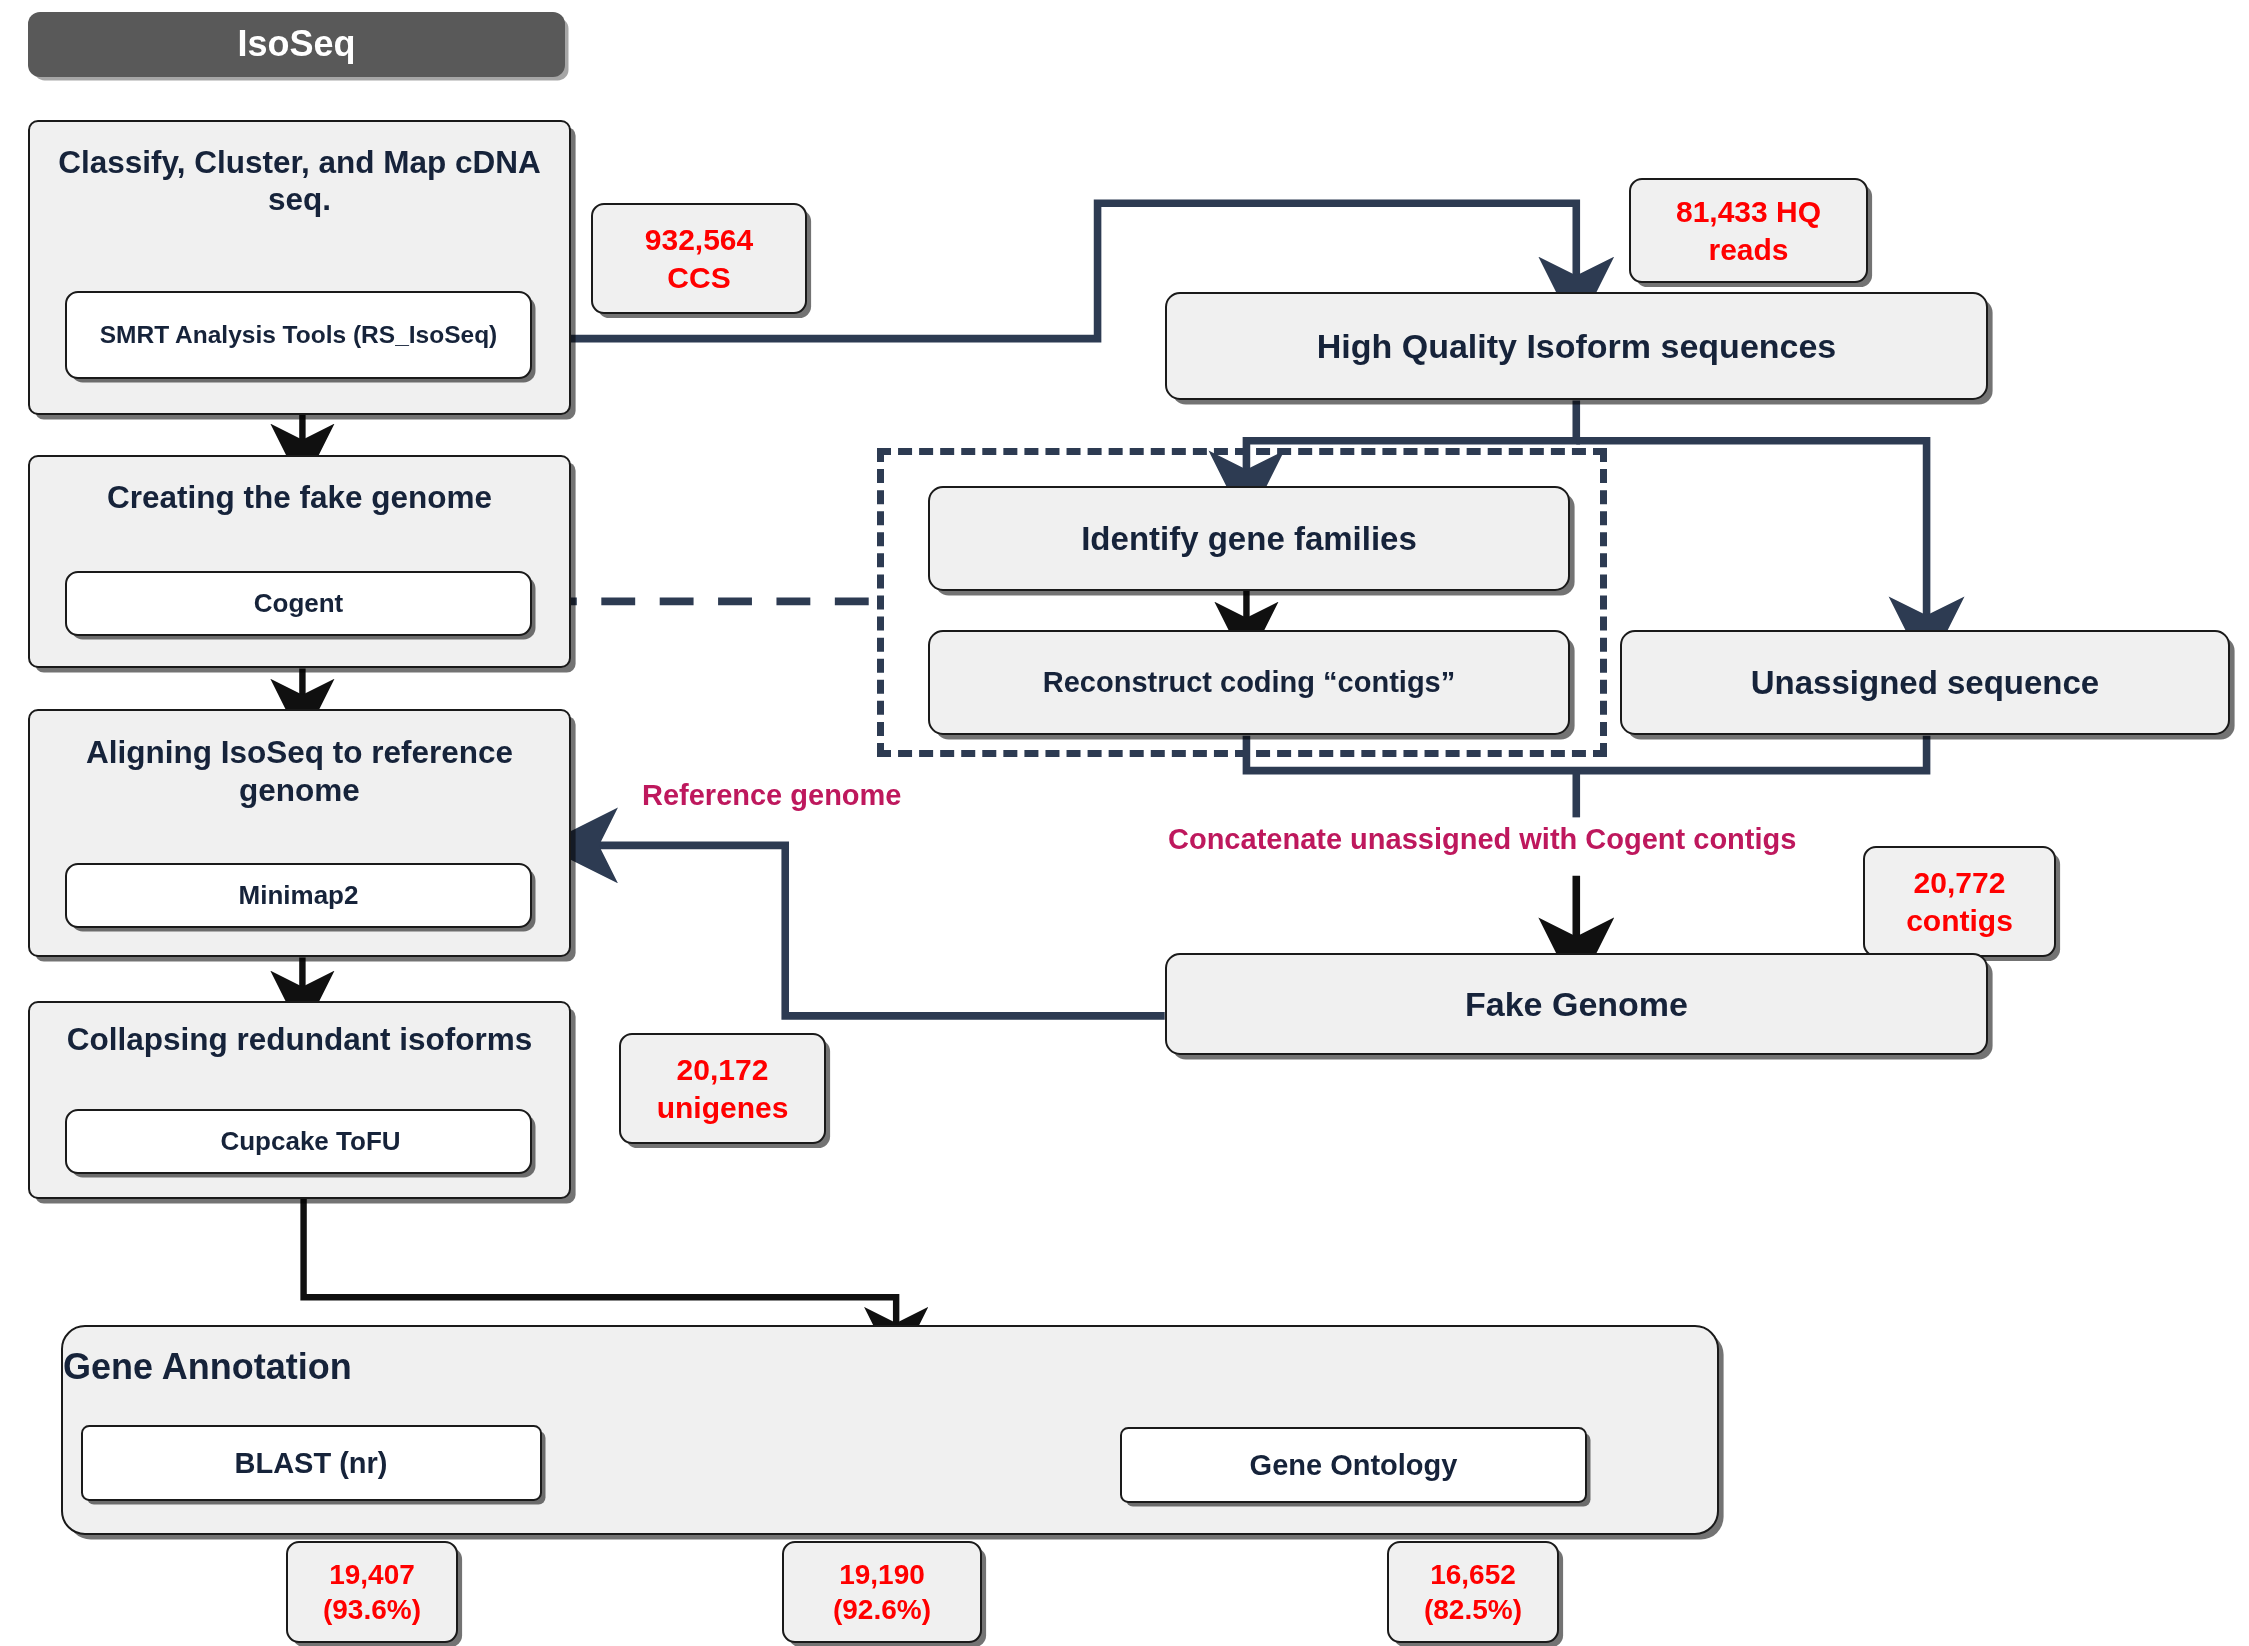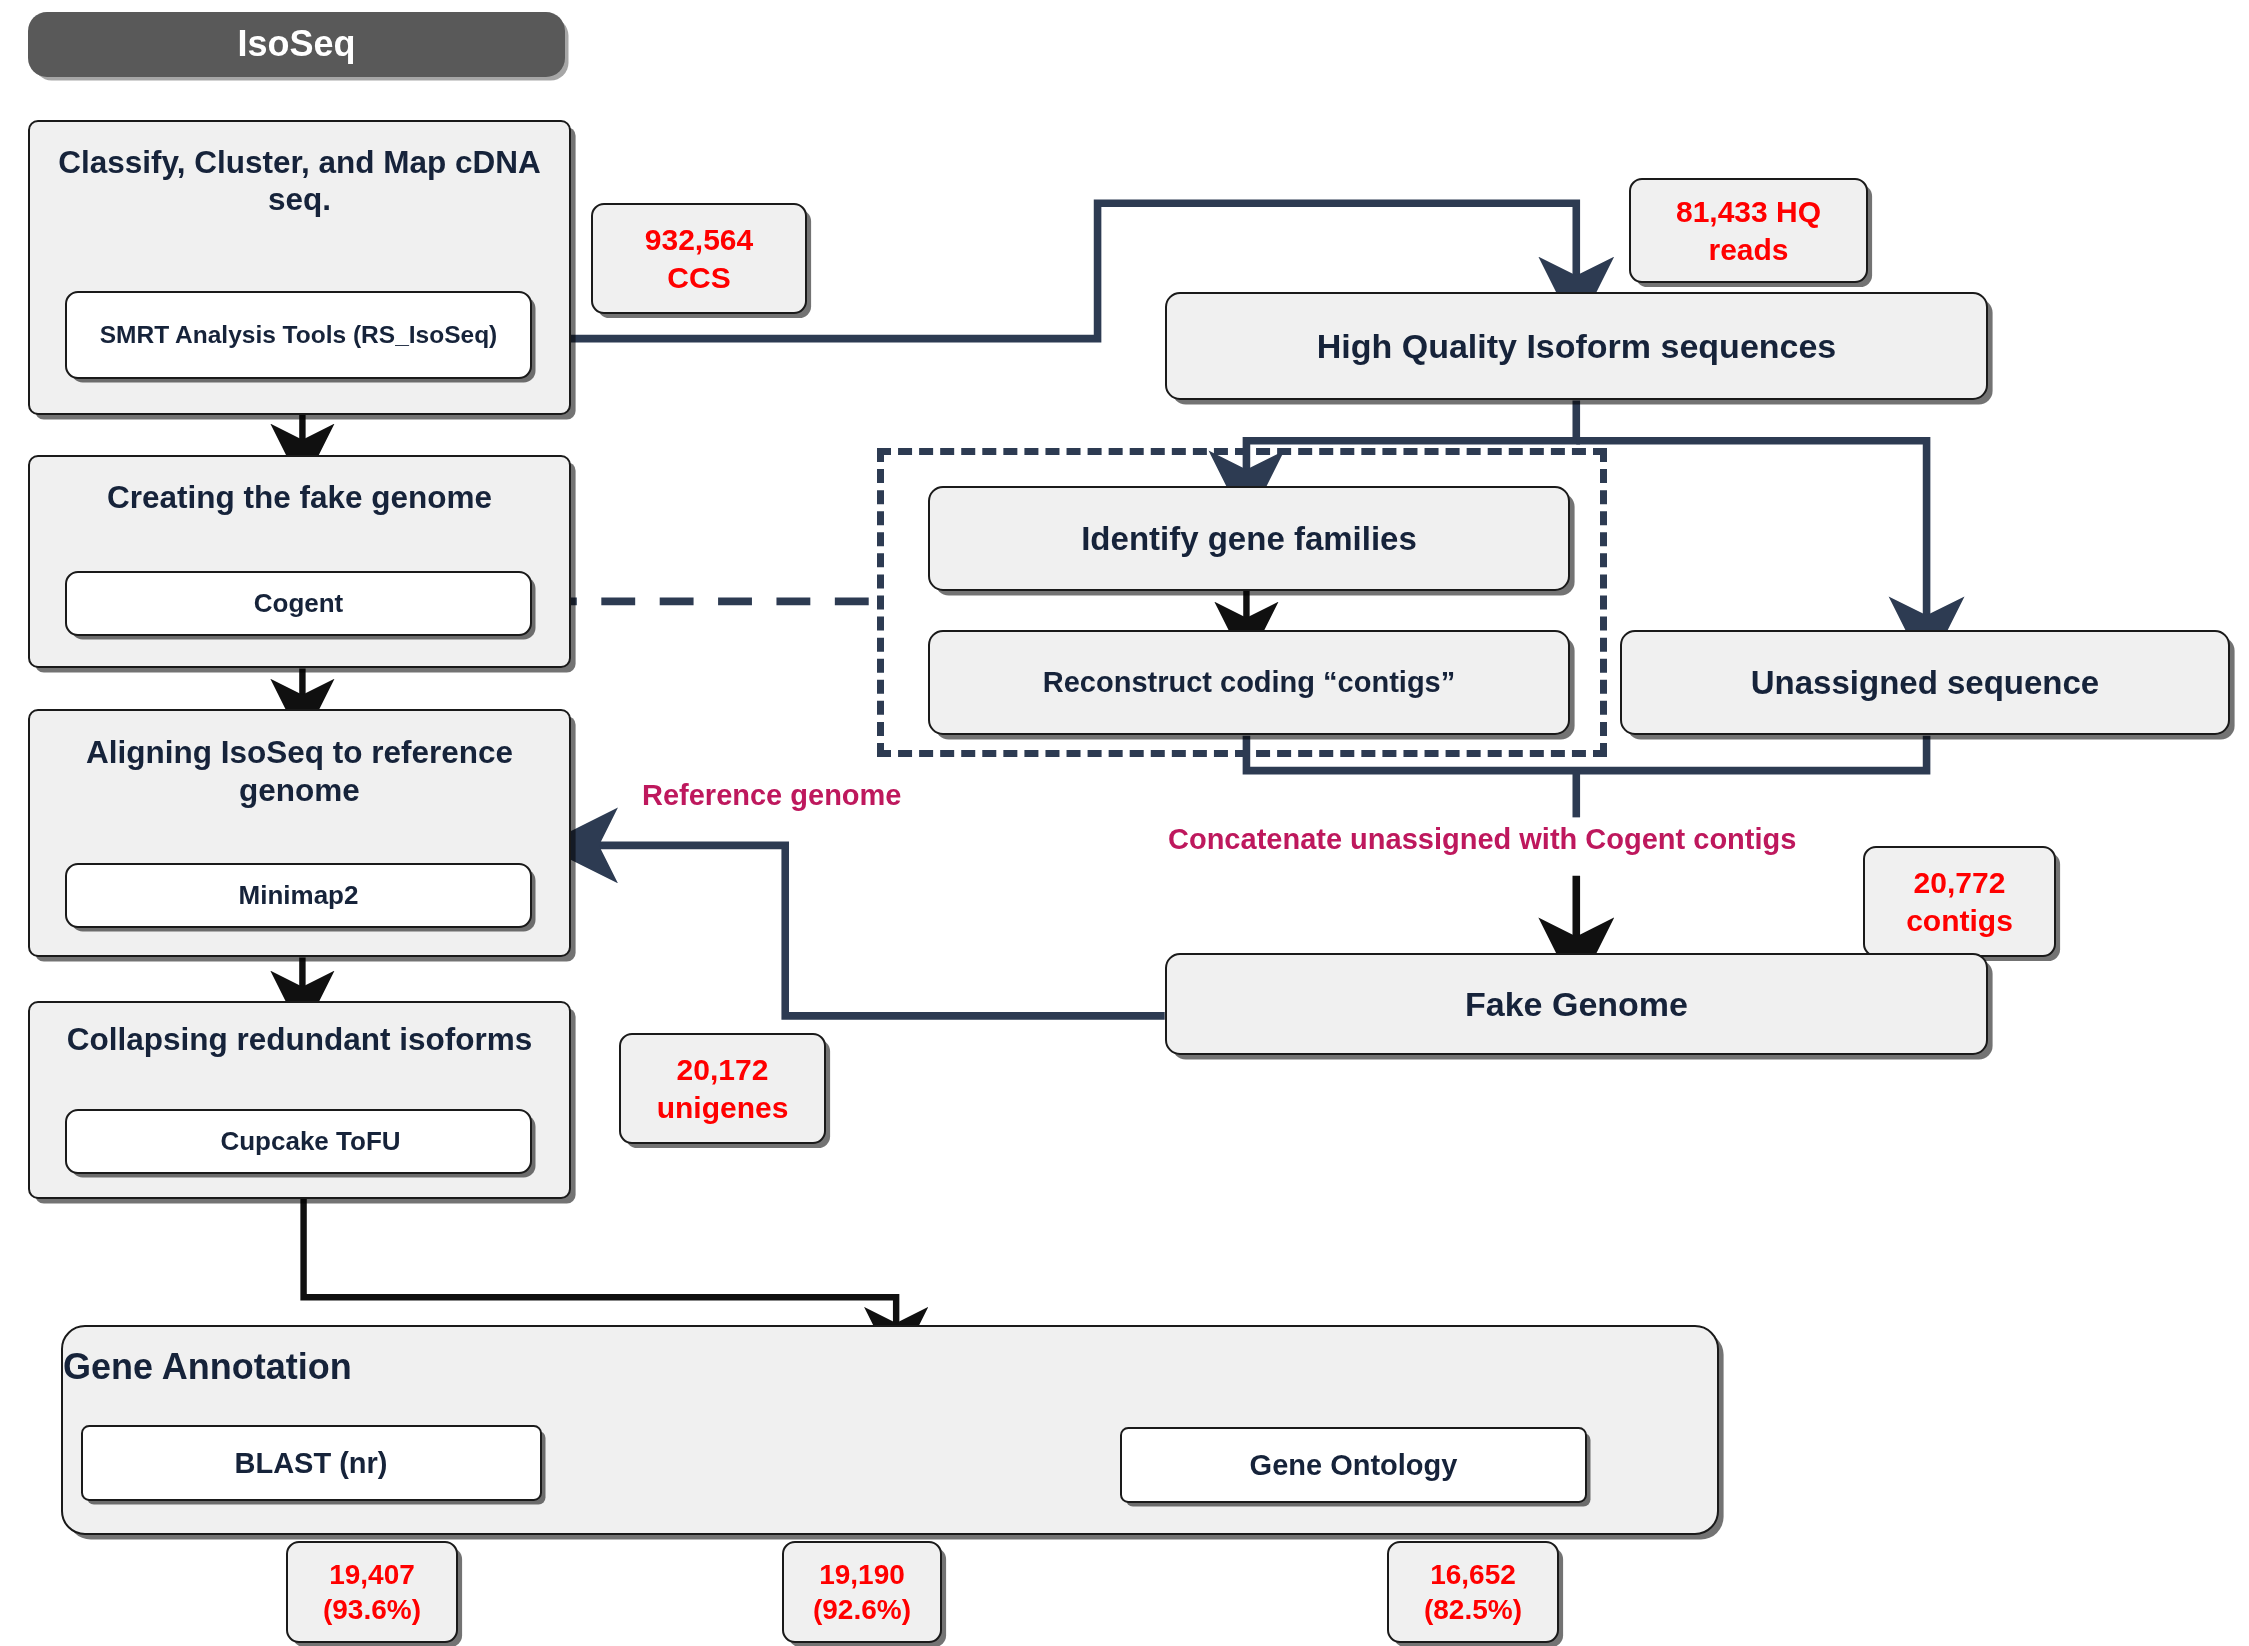--- a/index.html
+++ b/index.html
@@ -42,21 +42,21 @@
   }
   .stat{
     position:absolute;box-sizing:border-box;
     background:#f0f0f0;border:2.3px solid #1a1a1a;border-radius:13px;
     box-shadow:5.3px 5.3px 0 -1.2px rgba(0,0,0,.55);
     display:flex;flex-direction:column;align-items:center;justify-content:center;
     color:#ff0000;font-weight:bold;text-align:center;line-height:1.25;
   }
   .header-bar{
     position:absolute;box-sizing:border-box;
-    background:#595959;border-radius:19px;
+    background:#595959;border-radius:12px;
     box-shadow:4.7px 4.7px 0 -1.2px rgba(0,0,0,.35);
     display:flex;align-items:center;justify-content:center;
     color:#ffffff;font-weight:bold;
   }
   .dashedbox{
     position:absolute;box-sizing:border-box;
     border:7px dashed #2d3b52;
     background:transparent;
   }
   .lbl{
@@ -170,21 +170,21 @@
   <div class="stat" style="left:619px;top:1033px;width:207px;height:111px;font-size:30px;">
     <span>20,172</span>
     <span>unigenes</span>
   </div>
 
   <div class="stat" style="left:286px;top:1541px;width:172px;height:102px;font-size:28px;">
     <span>19,407</span>
     <span>(93.6%)</span>
   </div>
 
-  <div class="stat" style="left:782px;top:1541px;width:160px;height:102px;font-size:28px;">
+  <div class="stat" style="left:782px;top:1541px;width:200px;height:102px;font-size:28px;">
     <span>19,190</span>
     <span>(92.6%)</span>
   </div>
 
   <div class="stat" style="left:1387px;top:1541px;width:172px;height:102px;font-size:28px;">
     <span>16,652</span>
     <span>(82.5%)</span>
   </div>
 
   <div class="plain" style="left:1165px;top:292px;width:823px;height:108px;font-size:34px;">

